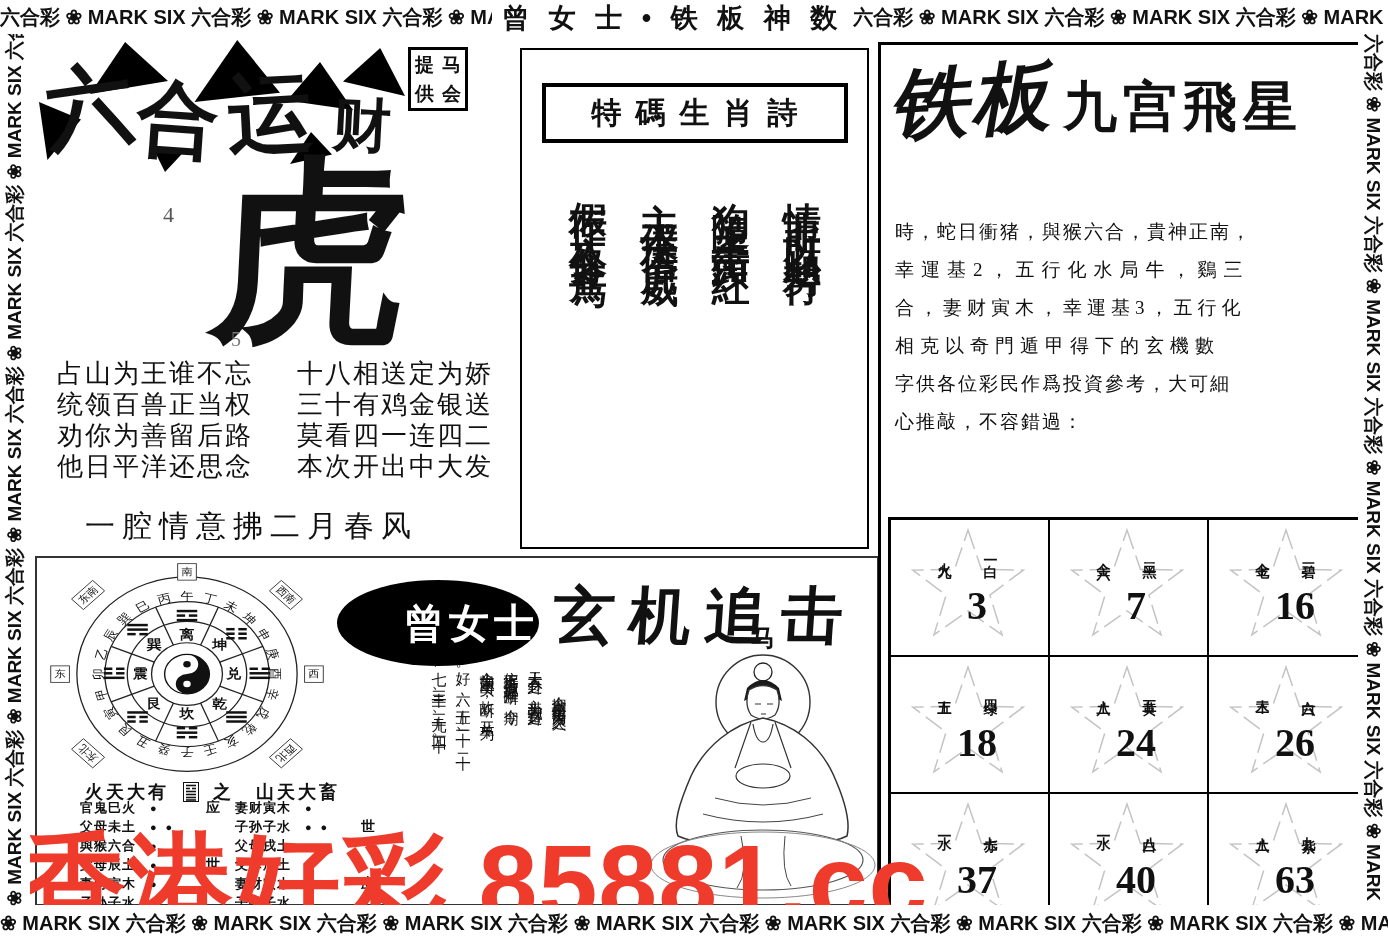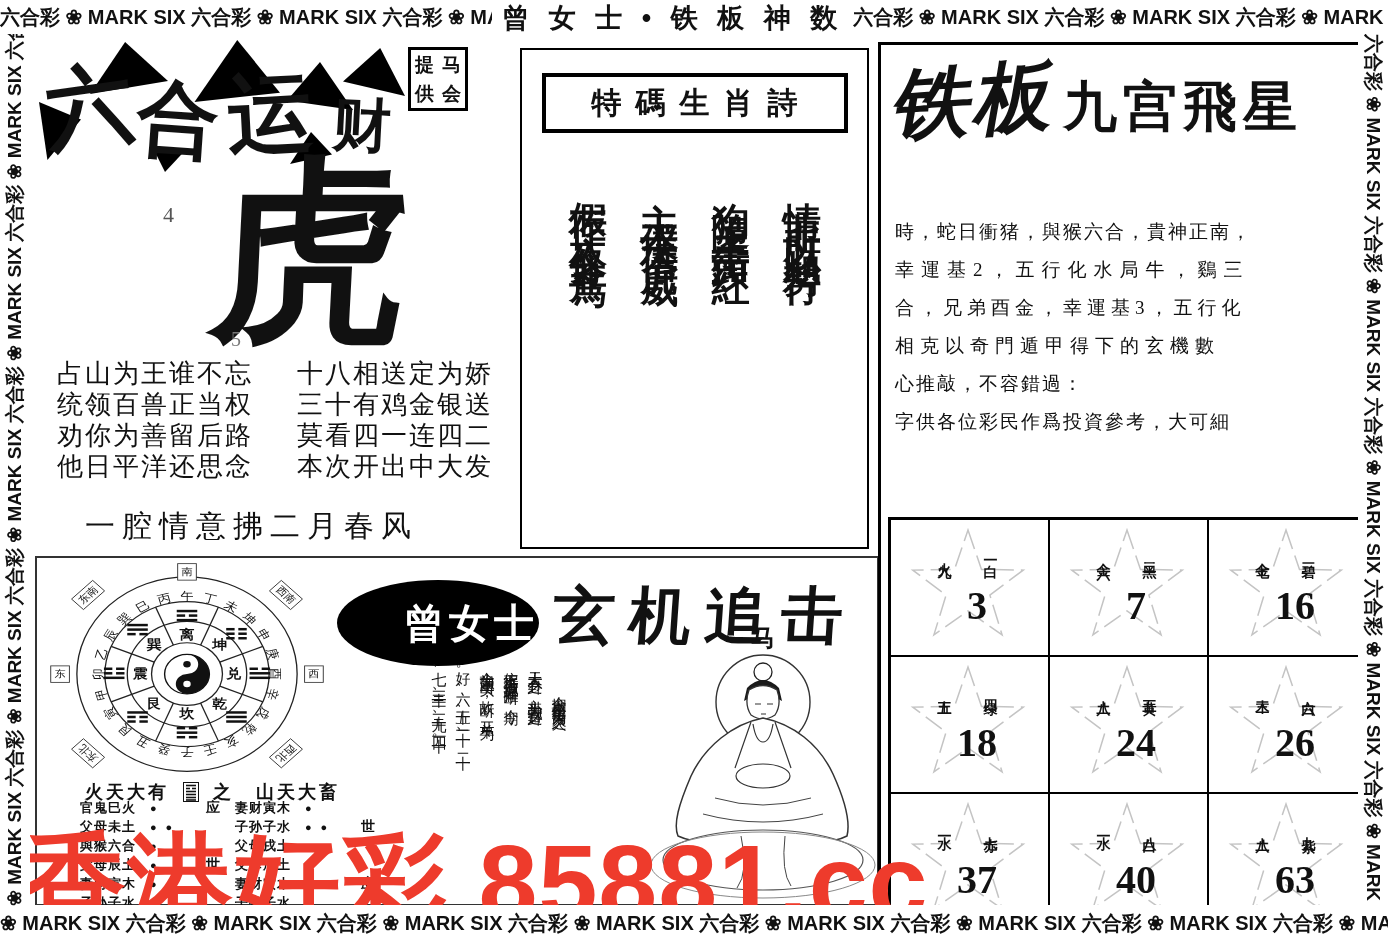--- a/index.html
+++ b/index.html
@@ -29,21 +29,21 @@
          font:bold 19px "Liberation Serif",serif}
   #tiger{position:absolute;left:110px;top:112px;width:330px;text-align:center;
          font:900 198px "DejaVu Serif",serif;line-height:1;transform:skewX(-3deg)}
   .ghost{position:absolute;color:#555;font:400 22px "Liberation Serif",serif}
   .poemcol{position:absolute;top:318px;width:240px;font:400 26px "Liberation Serif",serif;
            line-height:31px;letter-spacing:2px;white-space:nowrap}
   #tl-bottomline{position:absolute;left:50px;top:466px;font:400 30px "Liberation Serif",serif;letter-spacing:7px}
 
   
   #midbox{position:absolute;left:520px;top:48px;width:345px;height:497px;border:2px solid #000;background:#fff}
-  #midbox-title{margin:23px auto 0;width:298px;height:52px;border:4px solid #000;
+  #midbox-title{margin:33px auto 0;width:298px;height:52px;border:4px solid #000;
                 display:flex;align-items:center;justify-content:center;
                 font:bold 30px "Liberation Sans",sans-serif;letter-spacing:14px;text-indent:14px}
   #midcols{position:absolute;left:0;right:0;top:122px;bottom:18px;display:flex;
            justify-content:space-between;padding:0 40px}
   .vcol{writing-mode:vertical-rl;font:700 38px "Liberation Serif",serif;letter-spacing:11px}
 
   
   #blbox{position:absolute;left:35px;top:556px;width:840px;height:346px;border:2px solid #333;background:#fff}
   #bagua{position:absolute;left:10px;top:4px}
   #brand-ellipse{position:absolute;left:300px;top:22px;width:202px;height:86px;background:#000;
@@ -421,24 +421,24 @@
 </div>
 
 <div id="rpanel">
   <div id="rp-head">
     <span class="brush">铁板</span>
     <span class="rest">九宫飛星</span>
   </div>
   <div id="rp-para">
     <div>時，蛇日衝猪，與猴六合，貴神正南，</div>
     <div style="letter-spacing:7px">幸運基2，五行化水局牛，鷄三</div>
-    <div style="letter-spacing:5px">合，兄弟酉金，幸運基3，五行化</div>
+    <div style="letter-spacing:5px">合，妻财寅木，幸運基3，五行化</div>
     <div style="letter-spacing:6px">相克以奇門遁甲得下的玄機數</div>
+    <div>字供各位彩民作爲投資參考，大可細</div>
     <div>心推敲，不容錯過：</div>
-    <div>字供各位彩民作爲投資參考，大可細</div>
   </div>
 
   <div id="rp-grid">
 
     <div class="gcell">
       <svg class="star-svg" width="130" height="113" viewBox="0 0 130 113">
           <polygon points="65,4 78.5,43.4 120.2,44.1 86.9,69.1 99.1,108.9 65,85 30.9,108.9 43.1,69.1 9.8,44.1 51.5,43.4" fill="none" stroke="#c4c4c4" stroke-width="1.5" stroke-dasharray="20 7"></polygon>
         </svg>
       <span class="glab l">火九</span>
       <span class="glab r">一白</span>

